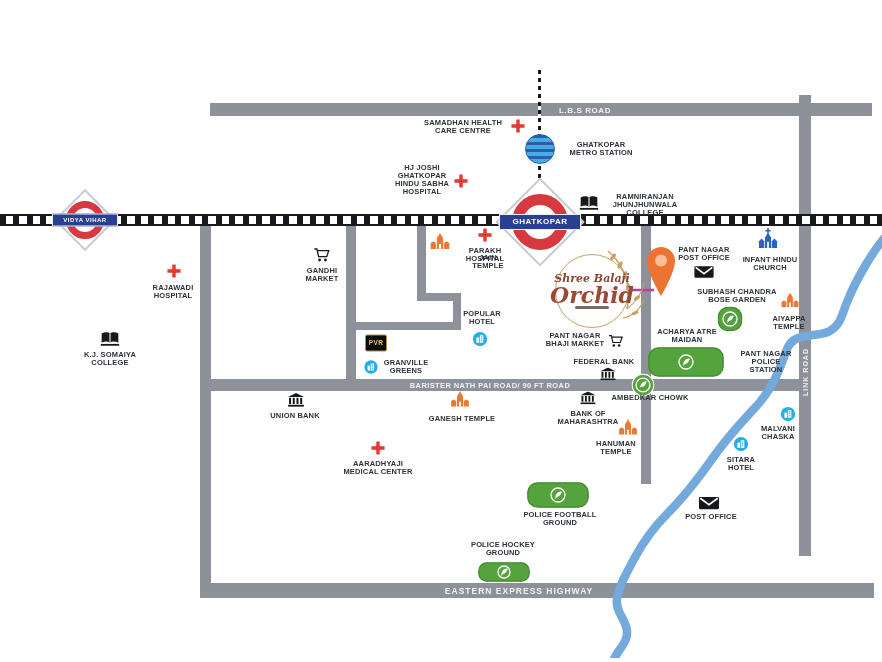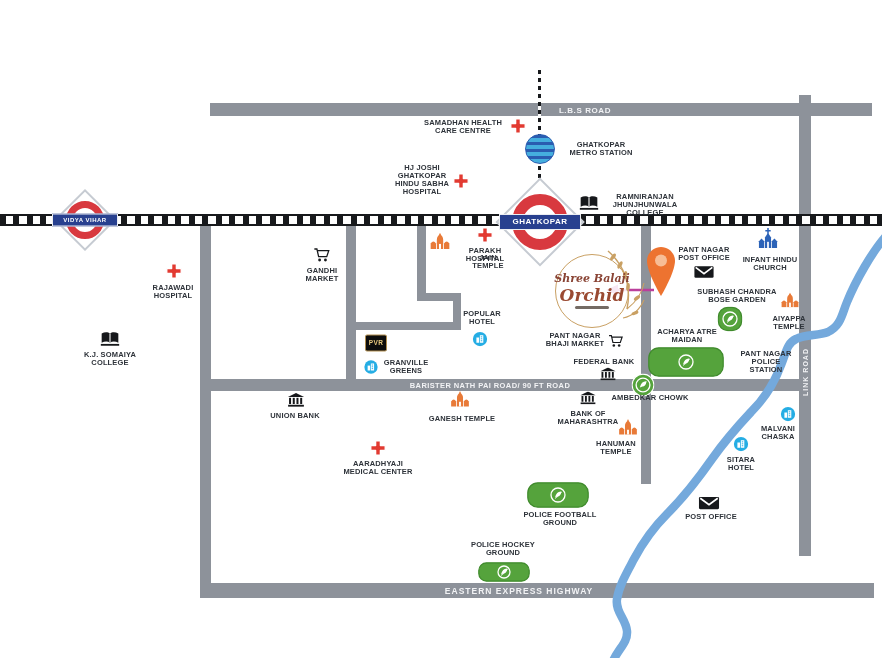--- a/index.html
+++ b/index.html
@@ -35,21 +35,21 @@
        background:repeating-linear-gradient(180deg,#2a5cb0 0 3.5px,#45aede 3.5px 7px);}
   .pin{position:absolute;z-index:6;transform:translate(-50%,0);}
   .arrow{position:absolute;z-index:6;}
   .logo{position:absolute;z-index:6;width:0;height:0;}
   .logo-circle{position:absolute;width:72px;height:72px;border:1.5px solid #c9a063;
        border-radius:50%;transform:translate(-50%,-50%);background:rgba(255,255,255,0.88);}
   .logo-line1{position:absolute;left:0;top:-13px;transform:translate(-50%,-50%);
        font-family:"DejaVu Serif",serif;font-style:italic;font-weight:bold;font-size:11px;
        color:#8a4435;white-space:nowrap;}
   .logo-line2{position:absolute;left:0;top:4px;transform:translate(-50%,-50%);
-       font-family:"DejaVu Serif",serif;font-style:italic;font-weight:bold;font-size:17px;
+       font-family:"DejaVu Serif",serif;font-style:italic;font-weight:bold;font-size:22px;
        color:#9a4a32;white-space:nowrap;}
   .logo-tagline{position:absolute;left:0;top:15px;transform:translateX(-50%);width:34px;
        height:2.5px;background:#463a30;border-radius:2px;opacity:0.75;}
   .wheat{position:absolute;left:12px;top:-42px;}
 </style>
 </head>
 <body>
 
 <div id="map">
 

